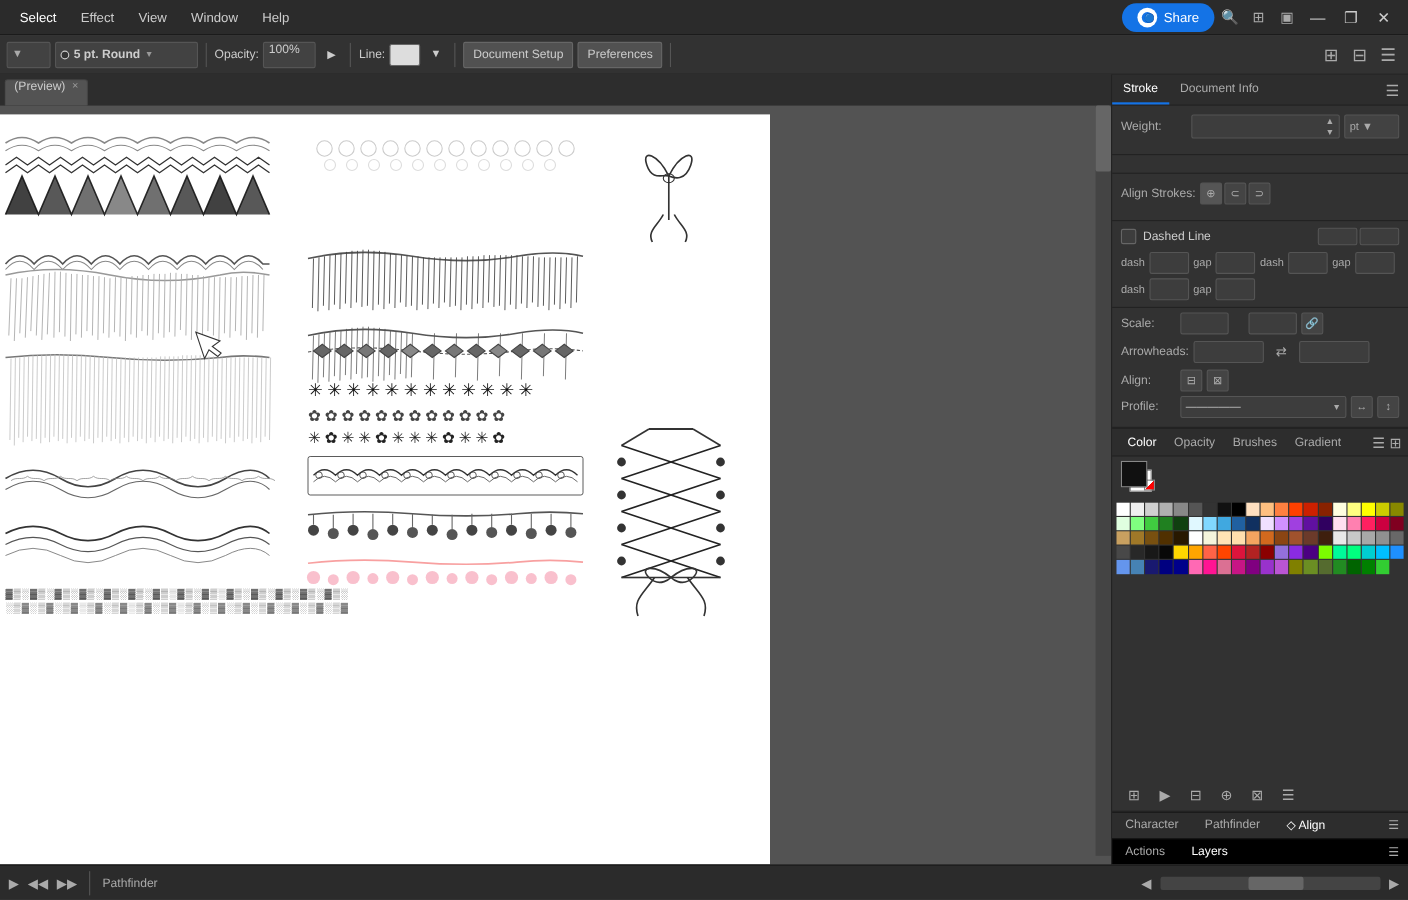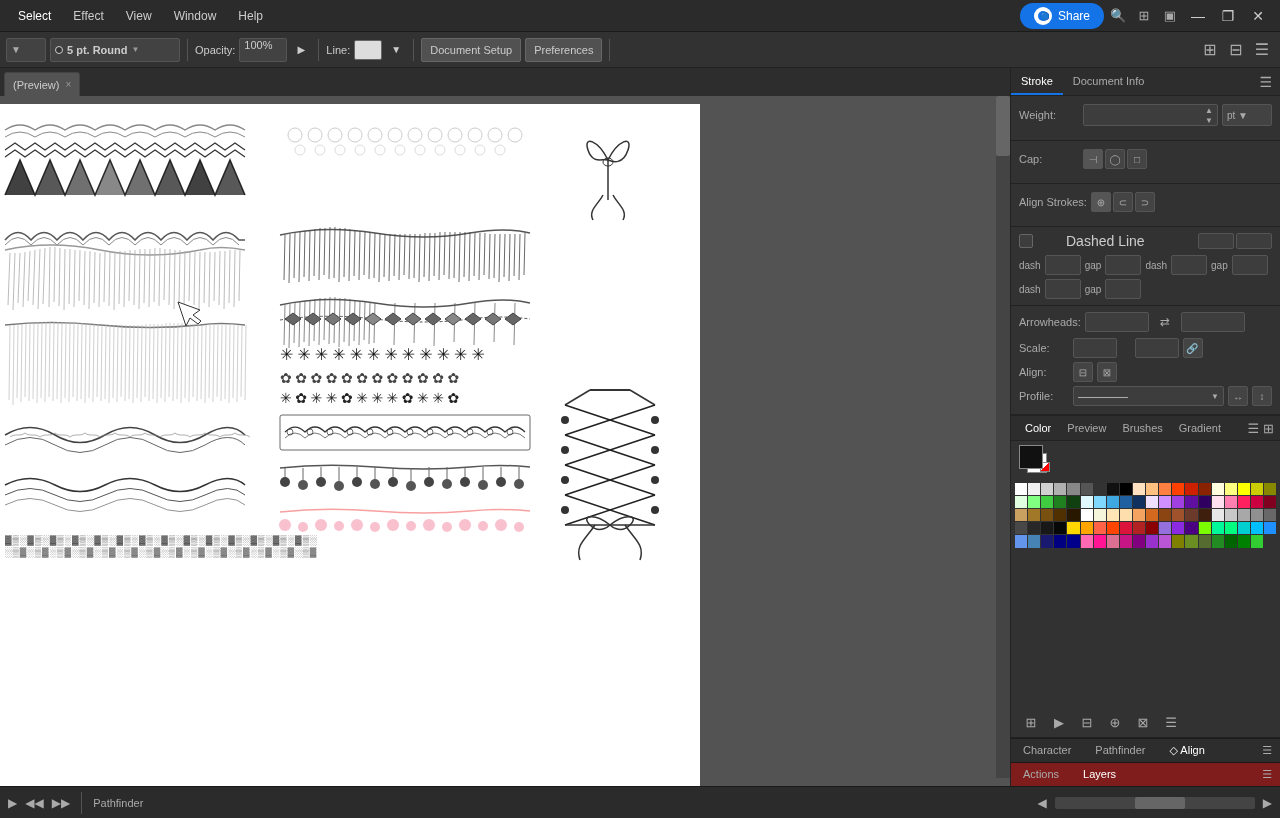--- a/index.html
+++ b/index.html
@@ -149,21 +149,20 @@
     .tab {
       height: 24px;
       background: #535353;
       border: 1px solid #444;
       border-bottom: none;
       border-radius: 3px 3px 0 0;
       padding: 0 8px;
       font-size: 11px;
       color: #ccc;
       display: flex;
-      align-items: center;
       gap: 6px;
       cursor: pointer;
     }
     .tab .close-x {
       font-size: 10px;
       color: #999;
       cursor: pointer;
     }
 
     
@@ -321,21 +320,21 @@
       align-items: center;
       gap: 6px;
       margin-bottom: 6px;
     }
     .checkbox-fake {
       width: 14px; height: 14px;
       background: #3d3d3d;
       border: 1px solid #666;
       border-radius: 2px;
     }
-    .dashed-label { font-size: 14px; color: #ccc; margin-left: 27px; }
+    .dashed-label { font-size: 11px; color: #ccc; }
     .dash-pattern { display: flex; gap: 2px; margin-left: auto; }
     .dash-pattern-btn {
       width: 36px; height: 16px;
       background: #3d3d3d;
       border: 1px solid #555;
       border-radius: 2px;
       cursor: pointer;
     }
     .dash-inputs {
       display: flex;
@@ -992,28 +991,20 @@
             <span style="font-size:8px;color:#aaa;">▼</span>
           </span>
         </div>
         <div class="toolbar-dropdown" style="min-width:50px;height:22px;">
           <span style="font-size:10px;color:#aaa;">pt ▼</span>
         </div>
       </div>
     </div>
 
     <div class="panel-section">
-      <div class="prop-row">
-        <span class="prop-label">Cap:</span>
-        <div class="icon-group">
-          <button class="small-icon-btn active">⊣</button>
-          <button class="small-icon-btn">◯</button>
-          <button class="small-icon-btn">□</button>
-        </div>
-      </div>
     </div>
 
     <div class="panel-section">
       <div class="prop-row">
         <span class="prop-label">Align Strokes:</span>
         <div class="icon-group">
           <button class="small-icon-btn active">⊕</button>
           <button class="small-icon-btn">⊂</button>
           <button class="small-icon-btn">⊃</button>
         </div>
@@ -1040,51 +1031,51 @@
         <input class="dash-input-field" value="" style="">
         <span class="dash-input-label">dash</span>
         <input class="dash-input-field" value="" style="">
         <span class="dash-input-label">gap</span>
         <input class="dash-input-field" value="" style="">
       </div>
     </div>
 
     <div class="misc-rows">
       <div class="scale-row">
-        <span class="scale-label">Arrowheads:</span>
-        <div class="scale-input" style="width:64px;background:#3d3d3d;border:1px solid #555;border-radius:2px;height:20px;"></div>
-        <div class="icon-cluster-btn" style="font-size:12px;">⇄</div>
-        <div class="scale-input" style="width:64px;background:#3d3d3d;border:1px solid #555;border-radius:2px;height:20px;"></div>
-      </div>
-      <div class="scale-row">
         <span class="scale-label">Scale:</span>
         <input class="scale-input" style="">
         <span style="width:10px;font-size:10px;color:#aaa;"></span>
         <input class="scale-input" style="">
         <button class="small-icon-btn">🔗</button>
+      </div>
+      <div class="scale-row">
+        <span class="scale-label">Arrowheads:</span>
+        <div class="scale-input" style="width:64px;background:#3d3d3d;border:1px solid #555;border-radius:2px;height:20px;"></div>
+        <div class="icon-cluster-btn" style="font-size:12px;">⇄</div>
+        <div class="scale-input" style="width:64px;background:#3d3d3d;border:1px solid #555;border-radius:2px;height:20px;"></div>
       </div>
       <div class="scale-row">
         <span class="scale-label">Align:</span>
         <button class="small-icon-btn">⊟</button>
         <button class="small-icon-btn">⊠</button>
       </div>
       <div class="scale-row">
         <span class="scale-label">Profile:</span>
         <div class="profile-input" style="background:#3d3d3d;border:1px solid #555;border-radius:2px;height:20px;display:flex;align-items:center;justify-content:space-between;padding:0 4px;">
           <span style="font-size:10px;color:#ccc;">—————</span>
           <span style="font-size:8px;color:#aaa;">▼</span>
         </div>
         <button class="small-icon-btn">↔</button>
         <button class="small-icon-btn">↕</button>
       </div>
     </div>
 
     <div id="swatches-header" style="display:flex;align-items:center;padding:3px 6px;background:#2d2d2d;border-top:1px solid #222;border-bottom:1px solid #222;">
       <span class="sw-tab active">Color</span>
-      <span class="sw-tab">Preview</span>
+      <span class="sw-tab">Opacity</span>
       <span class="sw-tab">Brushes</span>
       <span class="sw-tab">Gradient</span>
       <div class="sw-actions">
         <button class="sw-action-btn">☰</button>
         <button class="sw-action-btn">⊞</button>
       </div>
     </div>
 
     <div id="color-display">
       <div class="fg-bg-swatch">
@@ -1204,21 +1195,21 @@
       <button class="panel-icon-btn">☰</button>
     </div>
 
     <div id="bottom-tabs" style="display:flex;background:#2d2d2d;border-top:1px solid #1a1a1a;">
       <div class="bottom-tab">Character</div>
       <div class="bottom-tab">Pathfinder</div>
       <div class="bottom-tab active">◇ Align</div>
       <div class="bottom-tab-menu">☰</div>
     </div>
 
-    <div id="bottom-tabs" style="display:flex;background:#7f1d1d;border-top:1px solid #1a1a1a;">
+    <div id="bottom-tabs" style="display:flex;background:#000000;border-top:1px solid #1a1a1a;">
       <div class="bottom-tab">Actions</div>
       <div class="bottom-tab active">Layers</div>
       <div class="bottom-tab-menu">☰</div>
     </div>
   </div>
 </div>
 
 <div id="status-bar">
   <button class="status-btn">▶</button>
   <button class="status-btn">◀◀</button>

